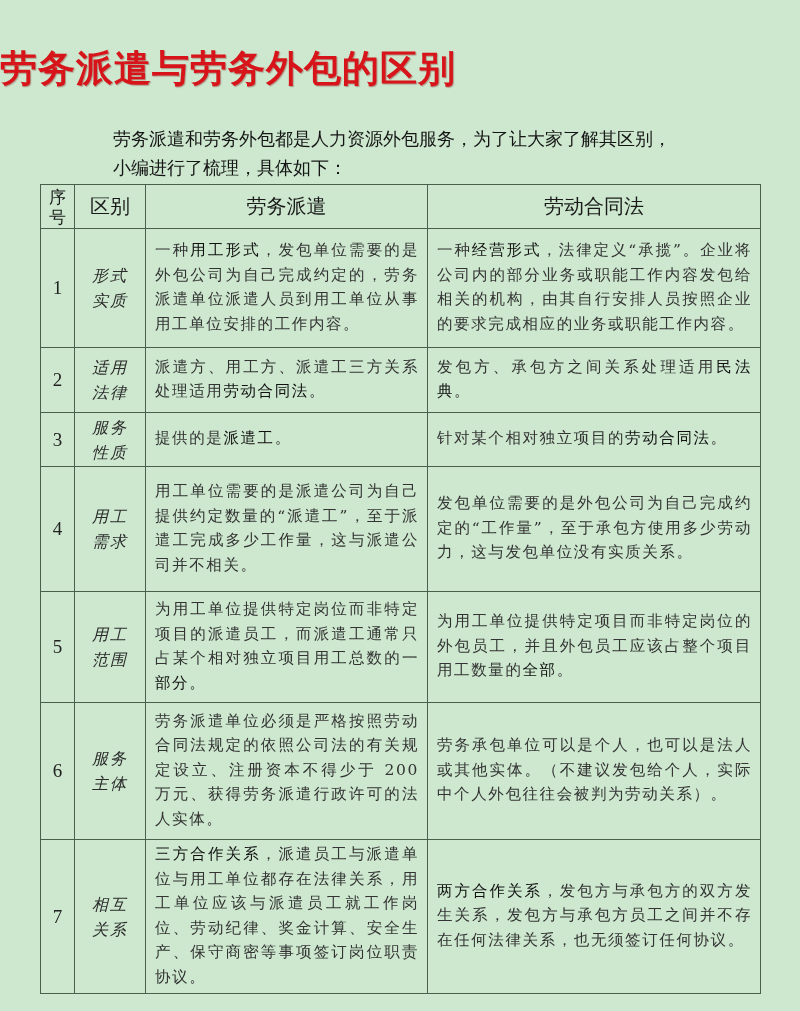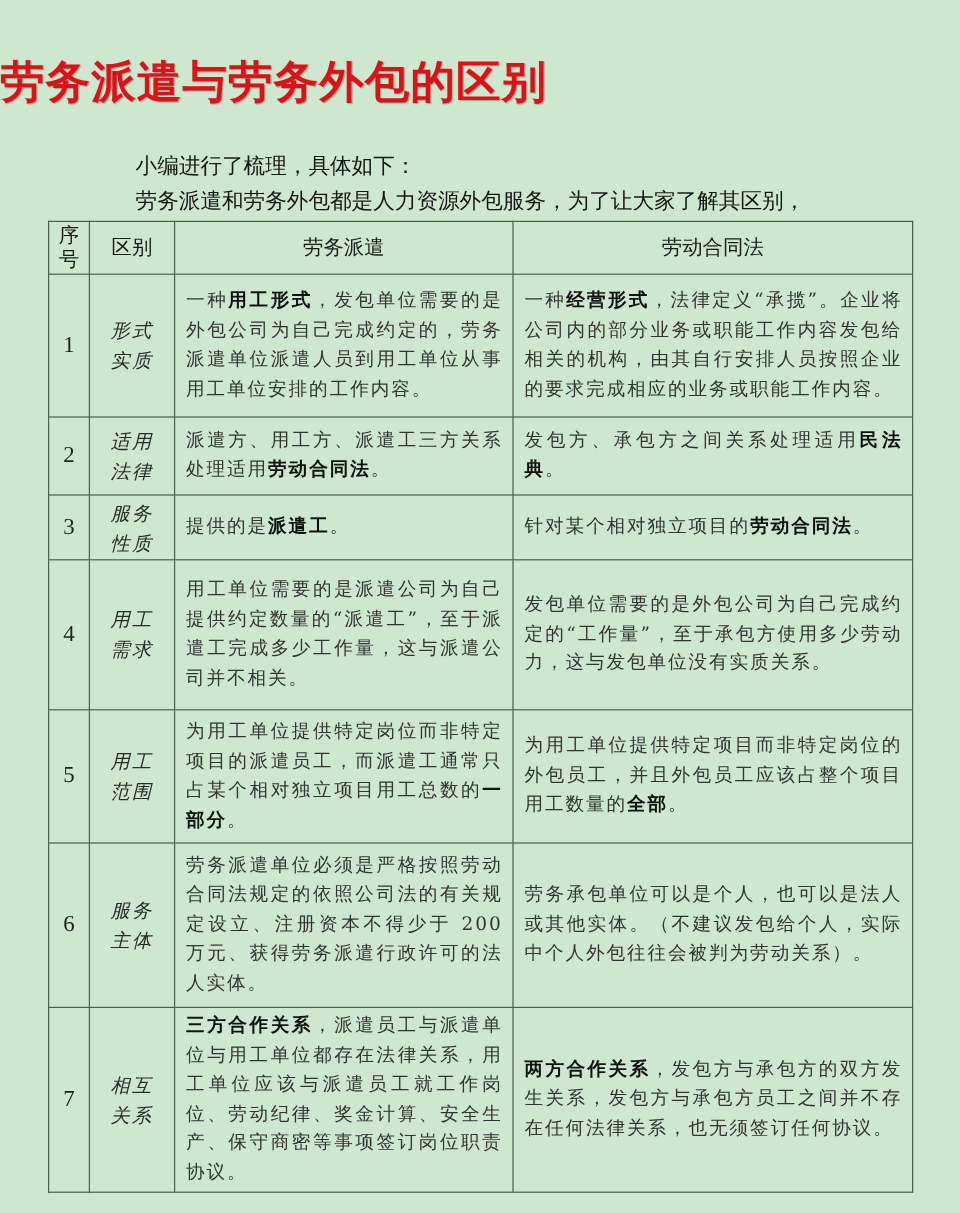--- a/index.html
+++ b/index.html
@@ -32,21 +32,21 @@
       table-layout: fixed;
     }
     td, th {
       border: 1.5px solid #4a5f4a;
       padding: 0;
       vertical-align: middle;
     }
     th {
       font-family: "DejaVu Sans", "Liberation Sans", sans-serif;
       font-weight: normal;
-      font-size: 17px;
+      font-size: 20px;
       color: #1a1a1a;
       text-align: center;
     }
     th.seq { font-size: 17px; line-height: 20px; }
     td.num {
       text-align: center;
       font-family: "Liberation Serif", "DejaVu Serif", serif;
       font-size: 19px;
       color: #222;
     }
@@ -59,30 +59,30 @@
       font-style: italic;
     }
     td.txt {
       font-size: 15.5px;
       line-height: 24.5px;
       letter-spacing: 1.6px;
       padding: 2px 8px 4px 9px;
       color: #333;
       text-align: justify;
     }
-    td.txt b { color: #111; font-weight: bold; }
+    td.txt b { color: #111; font-weight: normal; }
   </style>
 </head>
 <body>
 
 <div class="title">劳务派遣与劳务外包的区别</div>
 
 <div class="intro">
+  <div>劳务派遣和劳务外包都是人力资源外包服务，为了让大家了解其区别，</div>
   <div>小编进行了梳理，具体如下：</div>
-  <div>劳务派遣和劳务外包都是人力资源外包服务，为了让大家了解其区别，</div>
 </div>
 
 <table>
   <colgroup>
     <col style="width:34px">
     <col style="width:71px">
     <col style="width:282px">
     <col style="width:333px">
   </colgroup>
   <thead>

